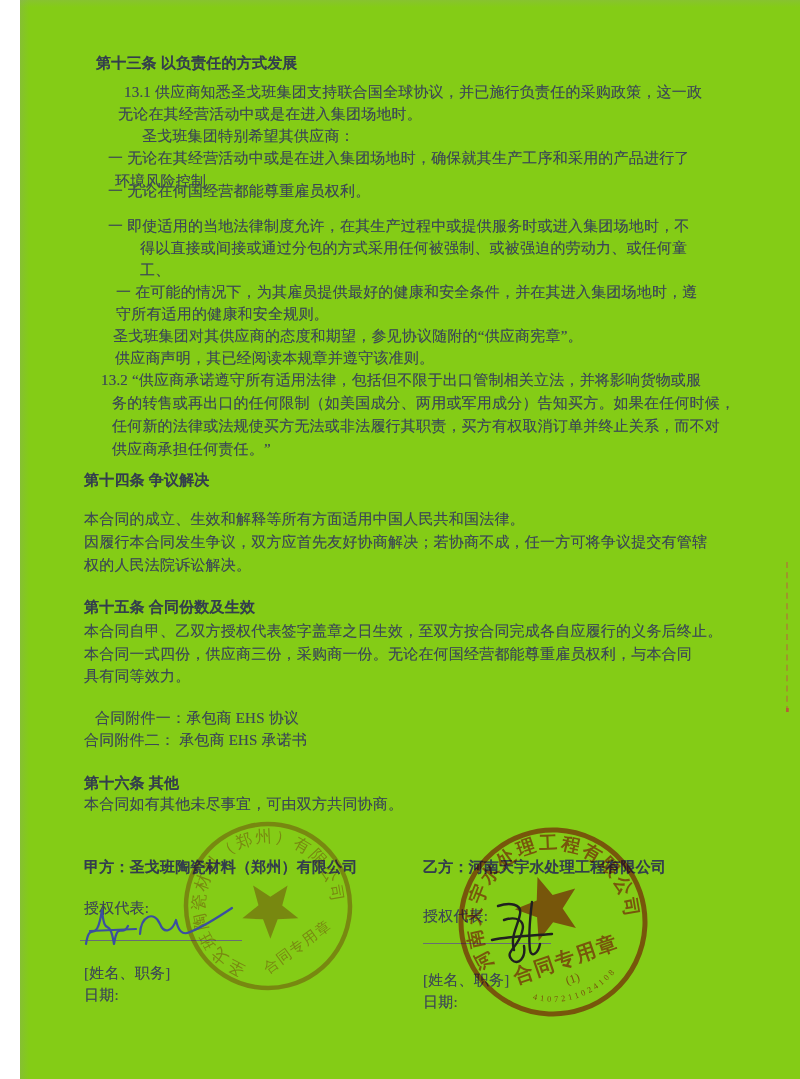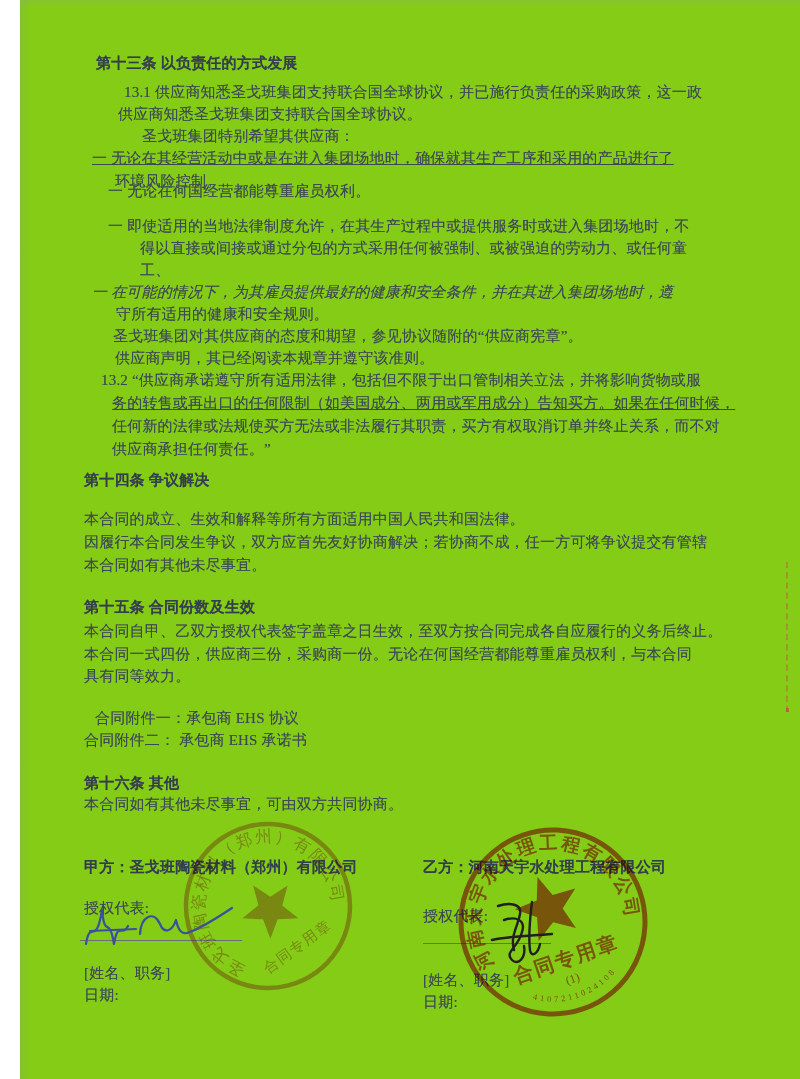--- a/index.html
+++ b/index.html
@@ -48,40 +48,40 @@
 <body>
 
 <div id="page">
 
   <div class="scan-edge-left"></div>
   <div class="scan-edge-top"></div>
 
   <div id="doc-lines">
       <div class="doc-line bold" style="left: 76px; top: 52px;">第十三条 以负责任的方式发展</div>
       <div class="doc-line" style="left: 104px; top: 81px;">13.1 供应商知悉圣戈班集团支持联合国全球协议，并已施行负责任的采购政策，这一政</div>
-      <div class="doc-line" style="left: 98px; top: 103px;">供应商知悉圣戈班集团支持联合国全球协议。</div>
+      <div class="doc-line" style="left: 98px; top: 103px;">无论在其经营活动中或是在进入集团场地时。</div>
       <div class="doc-line" style="left: 122px; top: 125px;">圣戈班集团特别希望其供应商：</div>
-      <div class="doc-line" style="left: 72px; top: 147px; text-decoration: underline;">一 无论在其经营活动中或是在进入集团场地时，确保就其生产工序和采用的产品进行了</div>
+      <div class="doc-line" style="left: 88px; top: 147px;">一 无论在其经营活动中或是在进入集团场地时，确保就其生产工序和采用的产品进行了</div>
       <div class="doc-line" style="left: 95px; top: 170px;">环境风险控制。</div>
       <div class="doc-line" style="left: 88px; top: 180px;">一 无论在何国经营都能尊重雇员权利。</div>
       <div class="doc-line" style="left: 88px; top: 215px;">一 即使适用的当地法律制度允许，在其生产过程中或提供服务时或进入集团场地时，不</div>
       <div class="doc-line" style="left: 120px; top: 237px;">得以直接或间接或通过分包的方式采用任何被强制、或被强迫的劳动力、或任何童</div>
       <div class="doc-line" style="left: 120px; top: 259px;">工、</div>
-      <div class="doc-line" style="left: 72px; top: 281px; font-style: italic;">一 在可能的情况下，为其雇员提供最好的健康和安全条件，并在其进入集团场地时，遵</div>
+      <div class="doc-line" style="left: 96px; top: 281px;">一 在可能的情况下，为其雇员提供最好的健康和安全条件，并在其进入集团场地时，遵</div>
       <div class="doc-line" style="left: 96px; top: 303px;">守所有适用的健康和安全规则。</div>
       <div class="doc-line" style="left: 93px; top: 325px;">圣戈班集团对其供应商的态度和期望，参见协议随附的“供应商宪章”。</div>
       <div class="doc-line" style="left: 95px; top: 347px;">供应商声明，其已经阅读本规章并遵守该准则。</div>
       <div class="doc-line" style="left: 81px; top: 369px;">13.2 “供应商承诺遵守所有适用法律，包括但不限于出口管制相关立法，并将影响货物或服</div>
-      <div class="doc-line" style="left: 92px; top: 392px; text-decoration: underline;">务的转售或再出口的任何限制（如美国成分、两用或军用成分）告知买方。如果在任何时候，</div>
+      <div class="doc-line" style="left: 92px; top: 392px;">务的转售或再出口的任何限制（如美国成分、两用或军用成分）告知买方。如果在任何时候，</div>
       <div class="doc-line" style="left: 92px; top: 415px; text-align: right;">任何新的法律或法规使买方无法或非法履行其职责，买方有权取消订单并终止关系，而不对</div>
       <div class="doc-line" style="left: 92px; top: 438px;">供应商承担任何责任。”</div>
       <div class="doc-line bold" style="left: 64px; top: 469px;">第十四条 争议解决</div>
       <div class="doc-line" style="left: 64px; top: 508px;">本合同的成立、生效和解释等所有方面适用中国人民共和国法律。</div>
       <div class="doc-line" style="left: 64px; top: 531px;">因履行本合同发生争议，双方应首先友好协商解决；若协商不成，任一方可将争议提交有管辖</div>
-      <div class="doc-line" style="left: 64px; top: 554px;">本合同如有其他未尽事宜。</div>
+      <div class="doc-line" style="left: 64px; top: 554px;">权的人民法院诉讼解决。</div>
       <div class="doc-line bold" style="left: 64px; top: 596px;">第十五条 合同份数及生效</div>
       <div class="doc-line" style="left: 64px; top: 620px;">本合同自甲、乙双方授权代表签字盖章之日生效，至双方按合同完成各自应履行的义务后终止。</div>
       <div class="doc-line" style="left: 64px; top: 643px;">本合同一式四份，供应商三份，采购商一份。无论在何国经营都能尊重雇员权利，与本合同</div>
       <div class="doc-line" style="left: 64px; top: 665px;">具有同等效力。</div>
       <div class="doc-line" style="left: 75px; top: 707px;">合同附件一：承包商 EHS 协议</div>
       <div class="doc-line" style="left: 64px; top: 729px;">合同附件二： 承包商 EHS 承诺书</div>
       <div class="doc-line bold" style="left: 64px; top: 772px;">第十六条 其他</div>
       <div class="doc-line" style="left: 64px; top: 793px;">本合同如有其他未尽事宜，可由双方共同协商。</div>
       <div class="doc-line bold" style="left: 64px; top: 856px;">甲方：圣戈班陶瓷材料（郑州）有限公司</div>
       <div class="doc-line bold" style="left: 403px; top: 856px;">乙方：河南天宇水处理工程有限公司</div>

